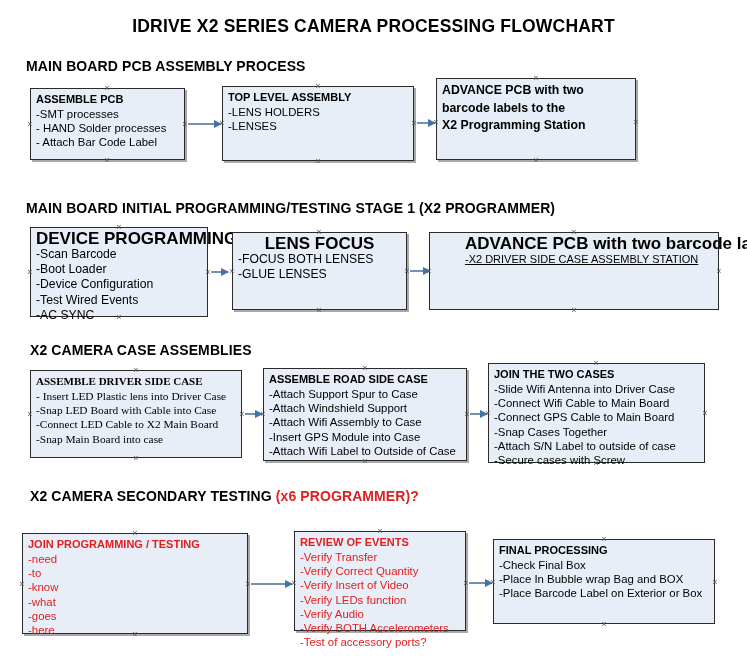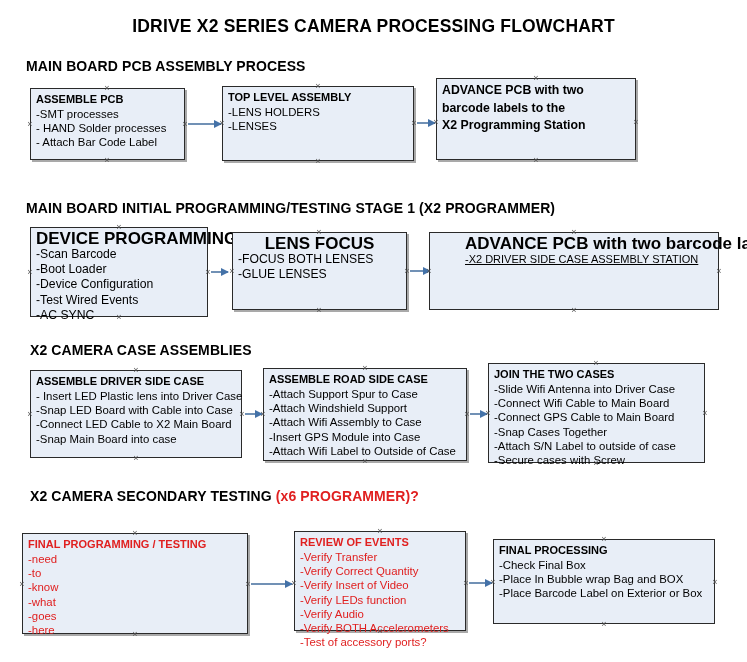--- a/index.html
+++ b/index.html
@@ -213,21 +213,21 @@
       <div class="li" style="font-size:11px;text-decoration:underline;">-X2 DRIVER  SIDE  CASE  ASSEMBLY STATION</div>
     </div>
   </div>
   <div class="handle" style="left:574px; top:232px;"></div>
   <div class="handle" style="left:574px; top:310px;"></div>
   <div class="handle" style="left:429px; top:271px;"></div>
   <div class="handle" style="left:719px; top:271px;"></div>
 
   <div class="section-heading" style="left:30px; top:342px;">X2 CAMERA CASE ASSEMBLIES</div>
 
-  <div class="box shadowless" style="left:30px; top:370px; width:212px; height:88px;">
+  <div class="box shadowless" style="left:30px; top:370px; width:212px; height:88px;font-family:Liberation Serif, serif;">
     <div class="inner">
       <div class="hd">ASSEMBLE DRIVER SIDE CASE</div>
       <div class="li">- Insert LED Plastic lens into Driver Case</div>
       <div class="li">-Snap LED Board with Cable into Case</div>
       <div class="li">-Connect LED Cable to X2 Main Board</div>
       <div class="li">-Snap Main Board into case</div>
     </div>
   </div>
   <div class="handle" style="left:136px; top:370px;"></div>
   <div class="handle" style="left:136px; top:458px;"></div>
@@ -268,21 +268,21 @@
   <div class="handle" style="left:596px; top:463px;"></div>
   <div class="handle" style="left:488px; top:413px;"></div>
   <div class="handle" style="left:705px; top:413px;"></div>
 
   <div class="section-heading" style="left:30px; top:488px;">
     <span>X2 CAMERA SECONDARY TESTING </span><span class="accent">(x6 PROGRAMMER)?</span>
   </div>
 
   <div class="box red" style="left:22px; top:533px; width:226px; height:101px;">
     <div class="inner">
-      <div class="hd">FINAL PROGRAMMING / TESTING</div>
+      <div class="hd">JOIN PROGRAMMING / TESTING</div>
       <div class="li">-need</div>
       <div class="li">-to</div>
       <div class="li">-know</div>
       <div class="li">-what</div>
       <div class="li">-goes</div>
       <div class="li">-here</div>
     </div>
   </div>
   <div class="handle" style="left:135px; top:533px;"></div>
   <div class="handle" style="left:135px; top:634px;"></div>

